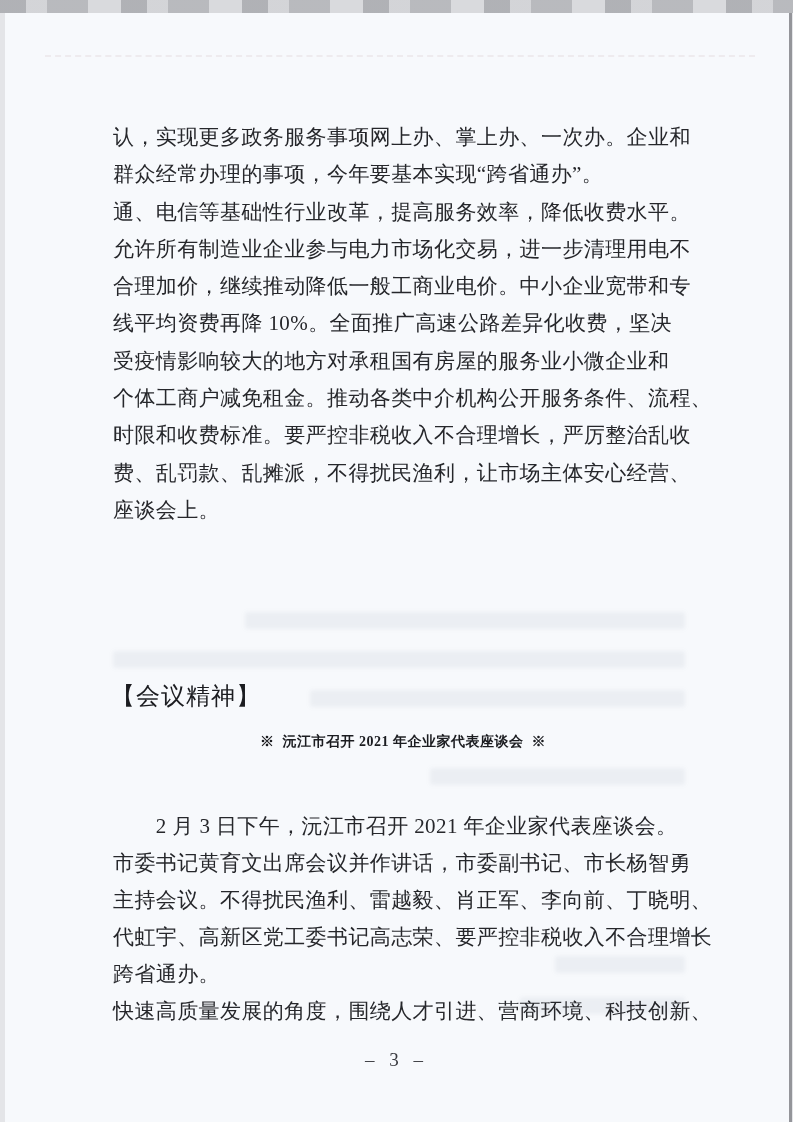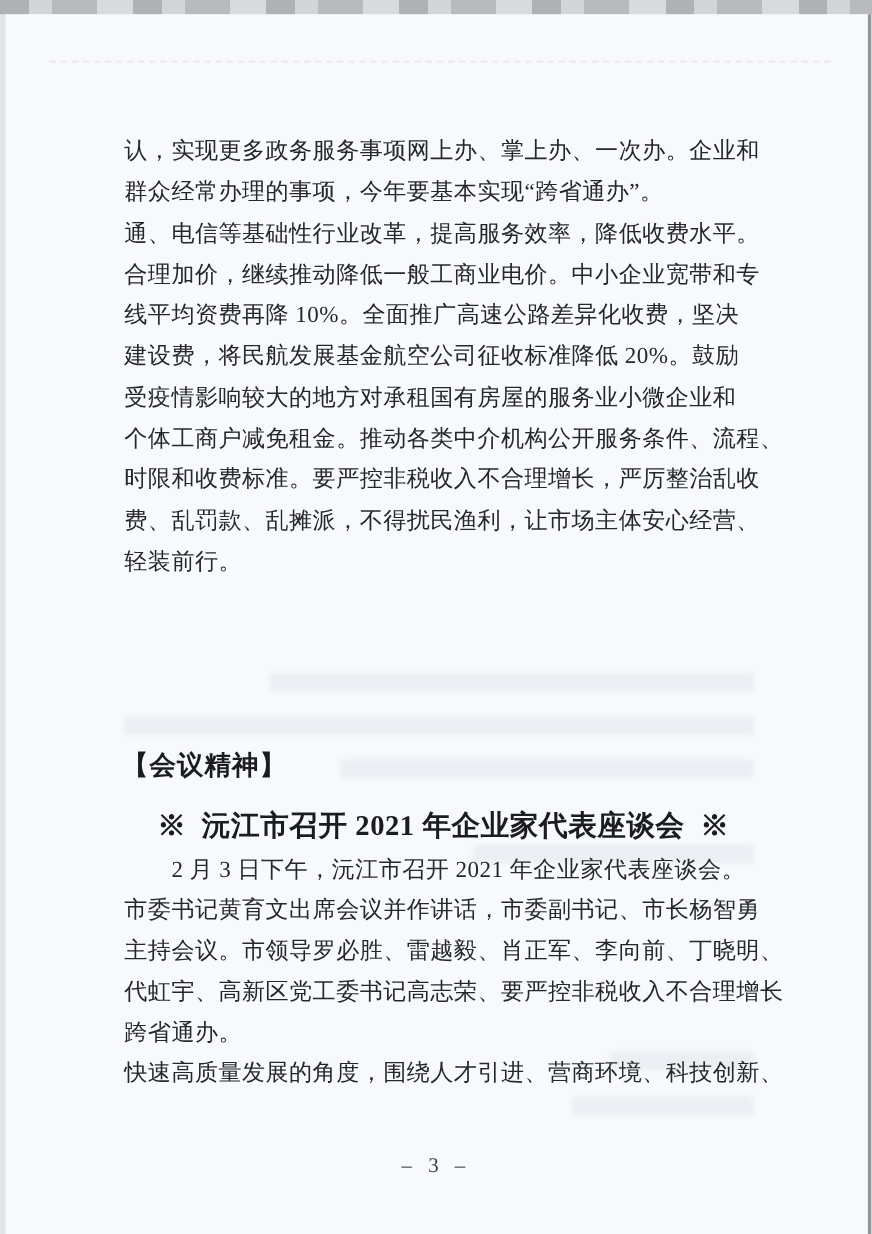--- a/index.html
+++ b/index.html
@@ -42,34 +42,34 @@
   }
   .textblock {
     position: absolute; left: 113px; width: 580px;
     color: #26272b;
     font-size: 21px;
     line-height: 37.3px;
     letter-spacing: 0.4px;
   }
   .textblock .line { white-space: pre; }
   #block1 { top: 119px; }
-  #block2 { top: 772px; line-height: 37px; }
+  #block2 { top: 808px; line-height: 37px; }
   .section-heading {
     position: absolute; left: 111px; top: 680px;
     font-family: "Liberation Sans", sans-serif;
-    font-weight: 700;
+    font-weight: 400;
     font-size: 24px;
     color: #1b1c20;
     letter-spacing: 1px;
   }
   .article-title {
     position: absolute; left: 113px; top: 733px; width: 580px;
     text-align: center;
     font-weight: 700;
-    font-size: 26px;
+    font-size: 14px;
     color: #1b1c20;
     letter-spacing: 0.5px;
     white-space: pre;
   }
   .page-number {
     position: absolute; left: 0; top: 1049px; width: 793px;
     text-align: center;
     font-size: 19px;
     color: #3a3b40;
     letter-spacing: 5px;
@@ -87,36 +87,36 @@
 <div class="ghost" style="left:113px; top:651px; width:572px;"></div>
 <div class="ghost" style="left:310px; top:690px; width:375px;"></div>
 <div class="ghost" style="left:430px; top:768px; width:255px;"></div>
 <div class="ghost" style="left:555px; top:956px; width:130px;"></div>
 <div class="ghost" style="left:520px; top:997px; width:165px;"></div>
 
 <div id="block1" class="textblock">
   <div class="line">认，实现更多政务服务事项网上办、掌上办、一次办。企业和</div>
   <div class="line">群众经常办理的事项，今年要基本实现“跨省通办”。</div>
   <div class="line">通、电信等基础性行业改革，提高服务效率，降低收费水平。</div>
+  <div class="line">允许所有制造业企业参与电力市场化交易，进一步清理用电不</div>
   <div class="line">合理加价，继续推动降低一般工商业电价。中小企业宽带和专</div>
   <div class="line">线平均资费再降 10%。全面推广高速公路差异化收费，坚决</div>
-  <div class="line">建设费，将民航发展基金航空公司征收标准降低 20%。鼓励</div>
   <div class="line">受疫情影响较大的地方对承租国有房屋的服务业小微企业和</div>
   <div class="line">个体工商户减免租金。推动各类中介机构公开服务条件、流程、</div>
   <div class="line">时限和收费标准。要严控非税收入不合理增长，严厉整治乱收</div>
   <div class="line">费、乱罚款、乱摊派，不得扰民渔利，让市场主体安心经营、</div>
-  <div class="line">轻装前行。</div>
+  <div class="line">座谈会上。</div>
 </div>
 
 <div class="section-heading">【会议精神】</div>
 
 <div class="article-title">※  沅江市召开 2021 年企业家代表座谈会  ※</div>
 
 <div id="block2" class="textblock">
   <div class="line">　　2 月 3 日下午，沅江市召开 2021 年企业家代表座谈会。</div>
   <div class="line">市委书记黄育文出席会议并作讲话，市委副书记、市长杨智勇</div>
-  <div class="line">主持会议。市领导罗必胜、雷越毅、肖正军、李向前、丁晓明、</div>
+  <div class="line">主持会议。不得扰民渔利、雷越毅、肖正军、李向前、丁晓明、</div>
   <div class="line">代虹宇、高新区党工委书记高志荣、要严控非税收入不合理增长</div>
   <div class="line">跨省通办。</div>
   <div class="line">快速高质量发展的角度，围绕人才引进、营商环境、科技创新、</div>
 </div>
 
 <div class="page-number">– 3 –</div>
 
 </body></html>

